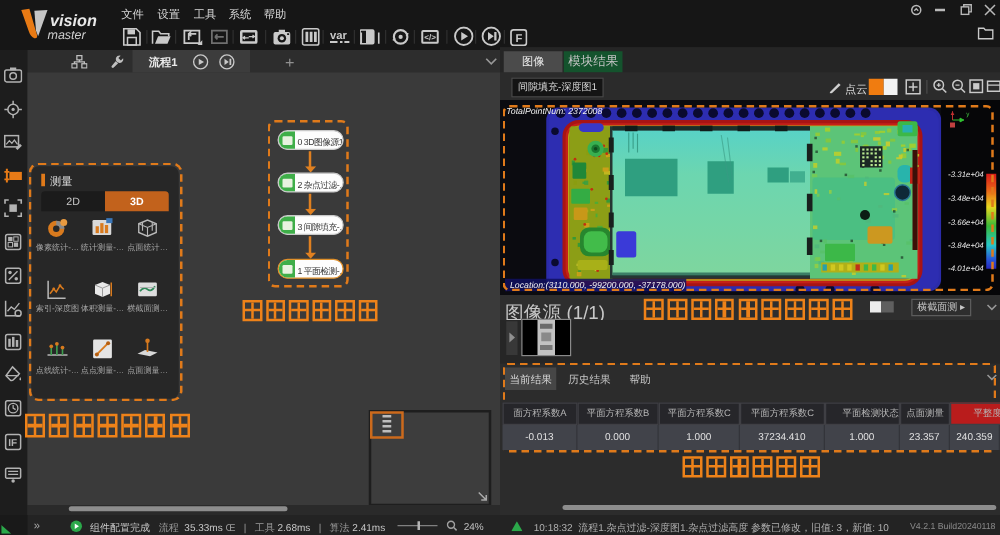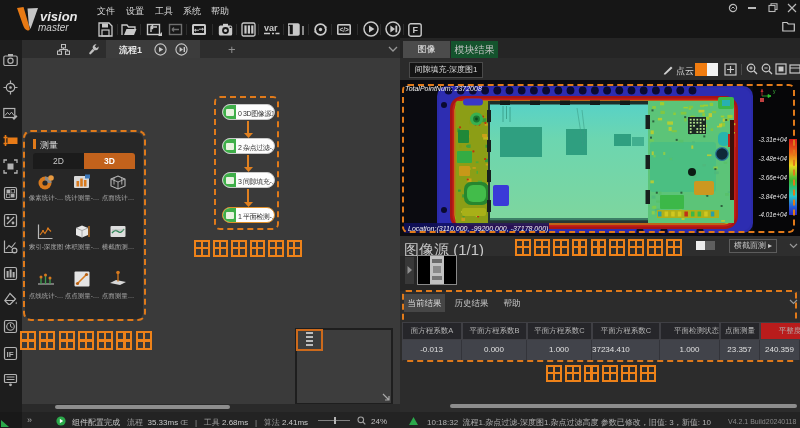--- a/index.html
+++ b/index.html
@@ -704,21 +704,21 @@
       <path d="M1,1 L4.5,4.5 L8,1" fill="none" stroke="#989898" stroke-width="1.2"></path>
     </svg>
 <div>
       <div class="abs" style="left:402px;top:322px;width:60px;height:18px;background:#26262a;border:1px solid #3f3f44;color:#b5b5b5;font-size:7.5px;text-align:center;line-height:16px;overflow:hidden;white-space:nowrap">面方程系数A</div>
 <div class="abs" style="left:402px;top:340px;width:60px;height:20px;background:#41434a;border-right:1px solid #33343a;color:#e0e0e0;font-size:8px;text-align:center;line-height:20px;overflow:hidden">-0.013</div>
 <div class="abs" style="left:462px;top:322px;width:65px;height:18px;background:#26262a;border:1px solid #3f3f44;color:#b5b5b5;font-size:7.5px;text-align:center;line-height:16px;overflow:hidden;white-space:nowrap">平面方程系数B</div>
 <div class="abs" style="left:462px;top:340px;width:65px;height:20px;background:#41434a;border-right:1px solid #33343a;color:#e0e0e0;font-size:8px;text-align:center;line-height:20px;overflow:hidden">0.000</div>
 <div class="abs" style="left:527px;top:322px;width:65px;height:18px;background:#26262a;border:1px solid #3f3f44;color:#b5b5b5;font-size:7.5px;text-align:center;line-height:16px;overflow:hidden;white-space:nowrap">平面方程系数C</div>
 <div class="abs" style="left:527px;top:340px;width:65px;height:20px;background:#41434a;border-right:1px solid #33343a;color:#e0e0e0;font-size:8px;text-align:center;line-height:20px;overflow:hidden">1.000</div>
 <div class="abs" style="left:592px;top:322px;width:68px;height:18px;background:#26262a;border:1px solid #3f3f44;color:#b5b5b5;font-size:7.5px;text-align:center;line-height:16px;overflow:hidden;white-space:nowrap">平面方程系数C</div>
-<div class="abs" style="left:592px;top:340px;width:68px;height:20px;background:#41434a;border-right:1px solid #33343a;color:#e0e0e0;font-size:8px;line-height:20px;overflow:hidden">37234.410</div>
+<div class="abs" style="left:592px;top:340px;width:68px;height:20px;background:#41434a;border-right:1px solid #33343a;color:#e0e0e0;font-size:8px;text-align:center;line-height:20px;overflow:hidden">37234.410</div>
 <div class="abs" style="left:660px;top:322px;width:60px;height:18px;background:#26262a;border:1px solid #3f3f44;color:#b5b5b5;font-size:7.5px;text-align:right;line-height:16px;overflow:hidden;white-space:nowrap">平面检测状态</div>
 <div class="abs" style="left:660px;top:340px;width:60px;height:20px;background:#41434a;border-right:1px solid #33343a;color:#e0e0e0;font-size:8px;text-align:center;line-height:20px;overflow:hidden">1.000</div>
 <div class="abs" style="left:720px;top:322px;width:40px;height:18px;background:#26262a;border:1px solid #3f3f44;color:#b5b5b5;font-size:7.5px;text-align:center;line-height:16px;overflow:hidden;white-space:nowrap">点面测量</div>
 <div class="abs" style="left:720px;top:340px;width:40px;height:20px;background:#41434a;border-right:1px solid #33343a;color:#e0e0e0;font-size:8px;text-align:center;line-height:20px;overflow:hidden">23.357</div>
 <div class="abs" style="left:760px;top:322px;width:60px;height:18px;background:#b91c1c;border:1px solid #3f3f44;color:#b5b5b5;font-size:7.5px;text-align:center;line-height:16px;overflow:hidden;white-space:nowrap">平整度</div>
 <div class="abs" style="left:760px;top:340px;width:40px;height:20px;background:#41434a;border-right:1px solid #33343a;color:#e0e0e0;font-size:8px;text-align:center;line-height:20px;overflow:hidden">240.359</div>
     </div>
 <div class="hzr" style="left:546px;top:365px"><span class="hz" style="width:15.8px;height:16.5px;margin-right:3px"></span><span class="hz" style="width:15.8px;height:16.5px;margin-right:3px"></span><span class="hz" style="width:15.8px;height:16.5px;margin-right:3px"></span><span class="hz" style="width:15.8px;height:16.5px;margin-right:3px"></span><span class="hz" style="width:15.8px;height:16.5px;margin-right:3px"></span><span class="hz" style="width:15.8px;height:16.5px;margin-right:0px"></span></div>
 
 <div class="abs" style="left:22px;top:404px;width:378px;height:8px;background:#2a2a2a"></div>

